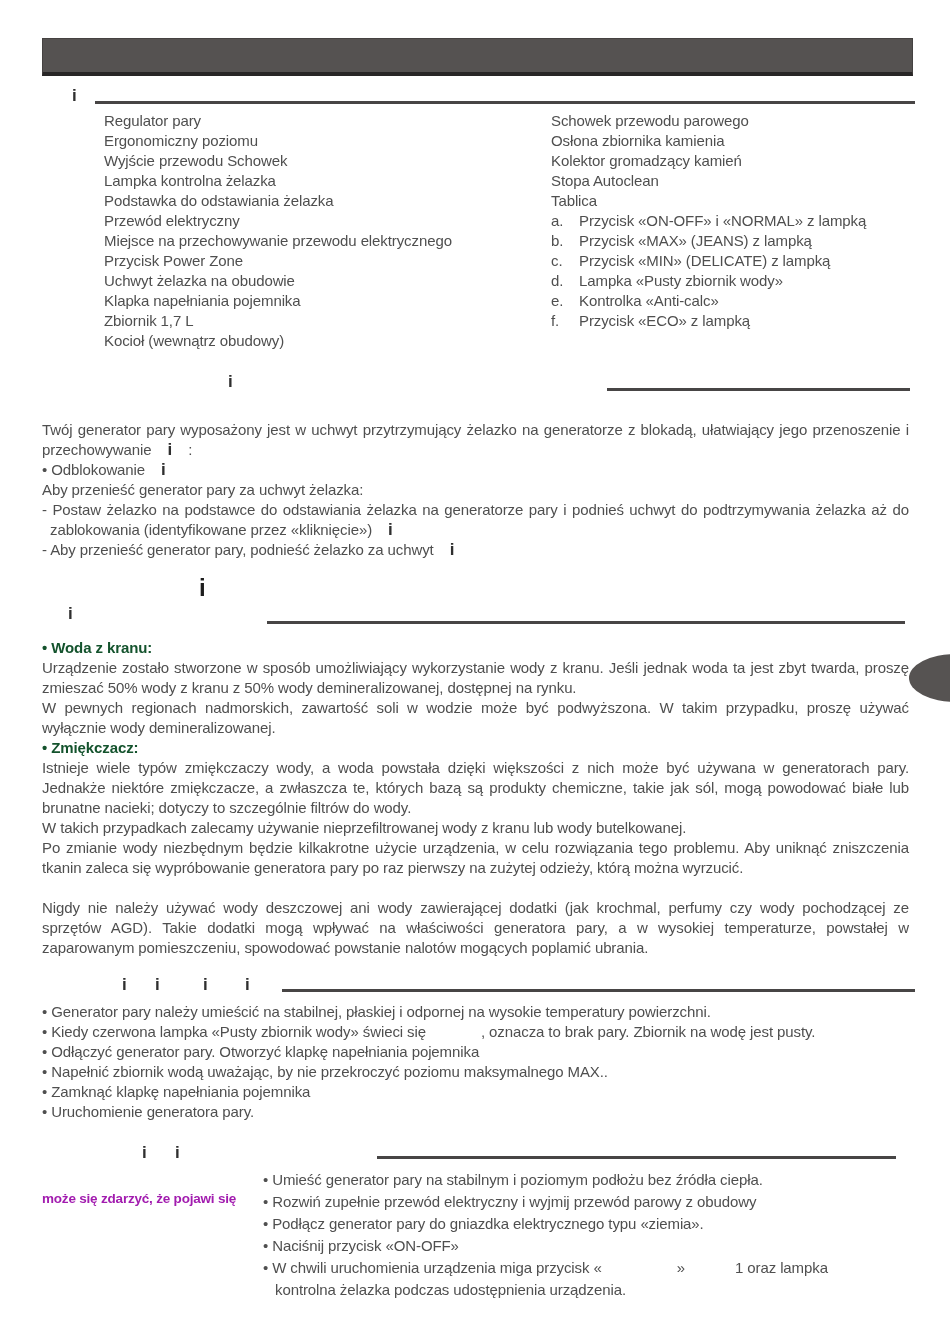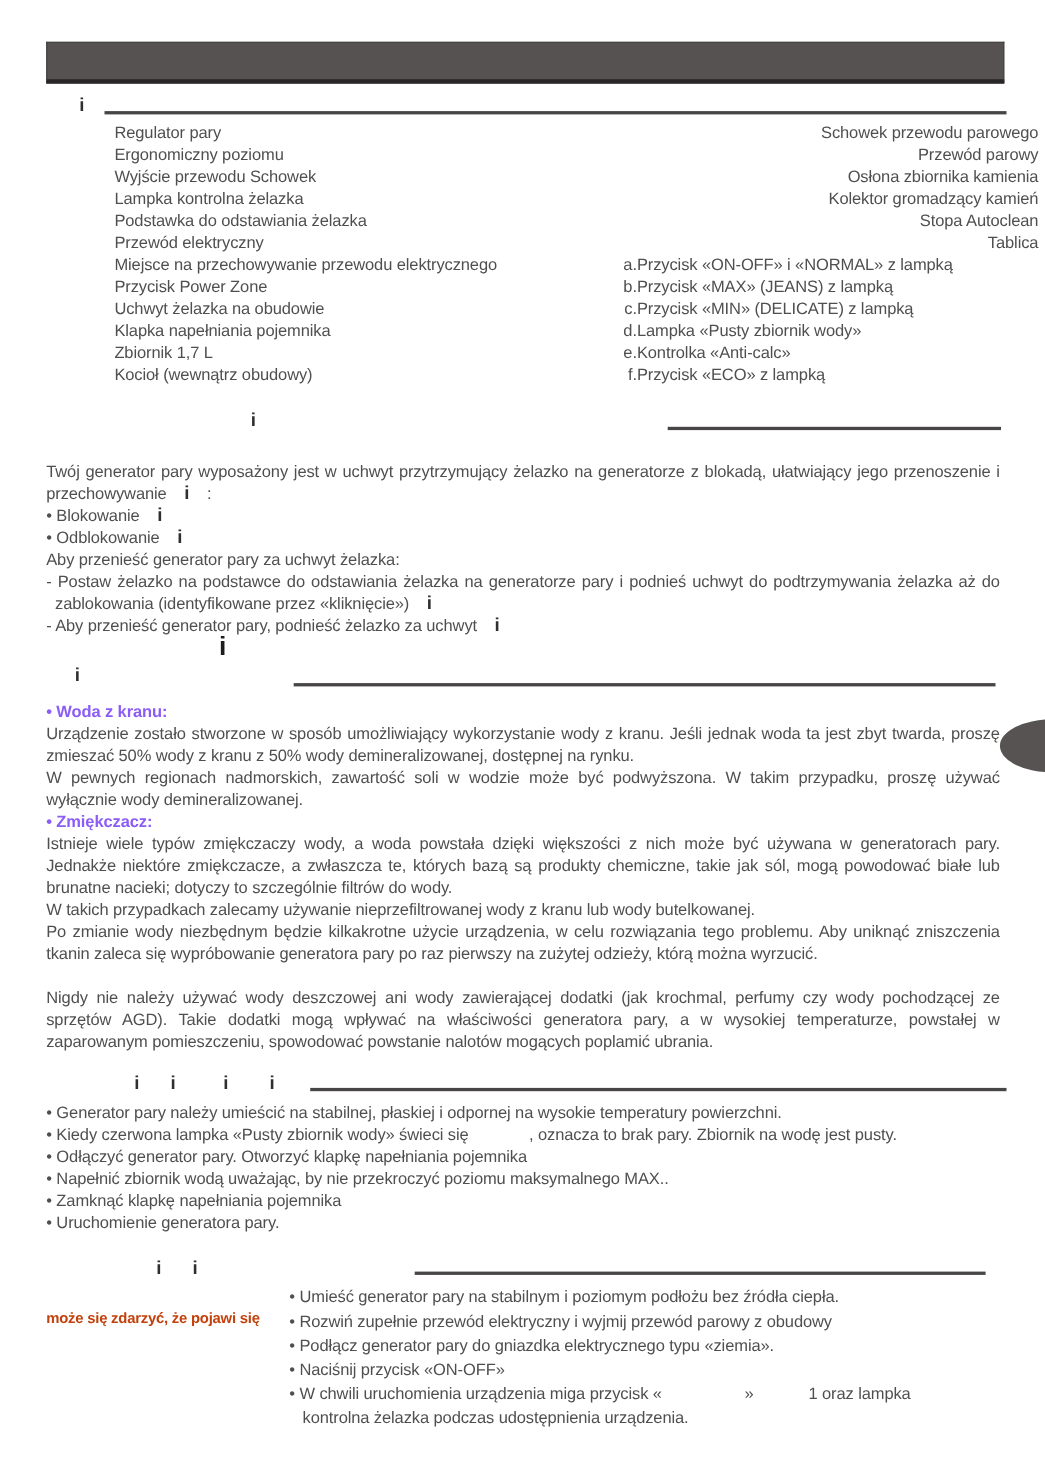--- a/index.html
+++ b/index.html
@@ -16,35 +16,35 @@
   }
   .marker {
     position:absolute; font-weight:bold; color:#2f2f2f; font-size:17px; line-height:18px;
   }
   .marker.big { font-size:24px; color:#1d1d1d; line-height:26px; }
   .marker.inline { position:static; font-weight:bold; color:#2f2f2f; }
   .rule { position:absolute; height:3px; background:#474545; }
   .parts { position:absolute; left:80px; top:111px; width:840px; display:flex;margin-left:24px; }
   .parts .col { line-height:20px; }
   .parts .col.left  { width:447px; }
-  .parts .col.right { width:393px;text-align:right; }
+  .parts .col.right { width:393px; }
   .letter-row { display:flex; }
   .letter-row .letter { display:inline-block; width:28px; flex:0 0 28px; }
   .block { position:absolute; line-height:20px; }
   .justify { text-align:justify; }
-  .bold-line { font-weight:bold; color:#8b5cf6; }
+  .bold-line { font-weight:bold; color:#14532d; }
   .hang { padding-left:8px; text-indent:-8px; }
   .gap-sm { display:inline-block; width:16px; }
   .gap-md { display:inline-block; width:55px; }
   .gap-lg { display:inline-block; width:75px; }
   .gap-xl { display:inline-block; width:50px; }
   .blank-line { height:20px; }
   .side-note {
     position:absolute; left:42px; top:1191px; width:220px;
-    font-weight:bold; color:#c2410c; font-size:13.5px; white-space:nowrap; letter-spacing:-0.2px;
+    font-weight:bold; color:#a21caf; font-size:13.5px; white-space:nowrap; letter-spacing:-0.2px;
   }
   .startup { line-height:22px; }
   .cont { padding-left:12px; }
   .page-tab {
     position:absolute; left:909px; top:654px; width:94px; height:48px;
     background:#565352; border-radius:50%;
   }
 </style>
 </head>
 <body>
@@ -66,21 +66,20 @@
       <div>Przewód elektryczny</div>
       <div>Miejsce na przechowywanie przewodu elektrycznego</div>
       <div>Przycisk Power Zone</div>
       <div>Uchwyt żelazka na obudowie</div>
       <div>Klapka napełniania pojemnika</div>
       <div>Zbiornik 1,7 L</div>
       <div>Kocioł (wewnątrz obudowy)</div>
     </div>
     <div class="col right">
       <div>Schowek przewodu parowego</div>
-      <div>Przewód parowy</div>
       <div>Osłona zbiornika kamienia</div>
       <div>Kolektor gromadzący kamień</div>
       <div>Stopa Autoclean</div>
       <div>Tablica</div>
       <div class="letter-row">
         <span class="letter">a.</span>
         <span>Przycisk «ON-OFF» i «NORMAL» z lampką</span>
       </div>
       <div class="letter-row">
         <span class="letter">b.</span>
@@ -103,21 +102,20 @@
         <span>Przycisk «ECO» z lampką</span>
       </div>
     </div>
   </div>
 
   <span class="marker" style="left:228px; top:373px;">i</span>
   <div class="rule" style="left:607px; top:388px; width:303px;"></div>
 
   <div class="block" style="left:42px; top:420px; width:867px;">
     <p class="justify"><span>Twój generator pary wyposażony jest w uchwyt przytrzymujący żelazko na generatorze z blokadą, ułatwiający jego przenoszenie i przechowywanie</span><span class="gap-sm"></span><span class="marker inline">i</span><span class="gap-sm"></span><span>:</span></p>
-    <div><span>• Blokowanie</span><span class="gap-sm"></span><span class="marker inline">i</span></div>
     <div><span>• Odblokowanie</span><span class="gap-sm"></span><span class="marker inline">i</span></div>
     <div>Aby przenieść generator pary za uchwyt żelazka:</div>
     <p class="justify hang"><span>- Postaw żelazko na podstawce do odstawiania żelazka na generatorze pary i podnieś uchwyt do podtrzymywania żelazka aż do zablokowania (identyfikowane przez «kliknięcie»)</span><span class="gap-sm"></span><span class="marker inline">i</span></p>
     <div><span>- Aby przenieść generator pary, podnieść żelazko za uchwyt</span><span class="gap-sm"></span><span class="marker inline">i</span></div>
   </div>
 
   <span class="marker big" style="left:199px; top:575px;">i</span>
   <span class="marker" style="left:68px; top:605px;">i</span>
   <div class="rule" style="left:267px; top:621px; width:638px;"></div>
 

